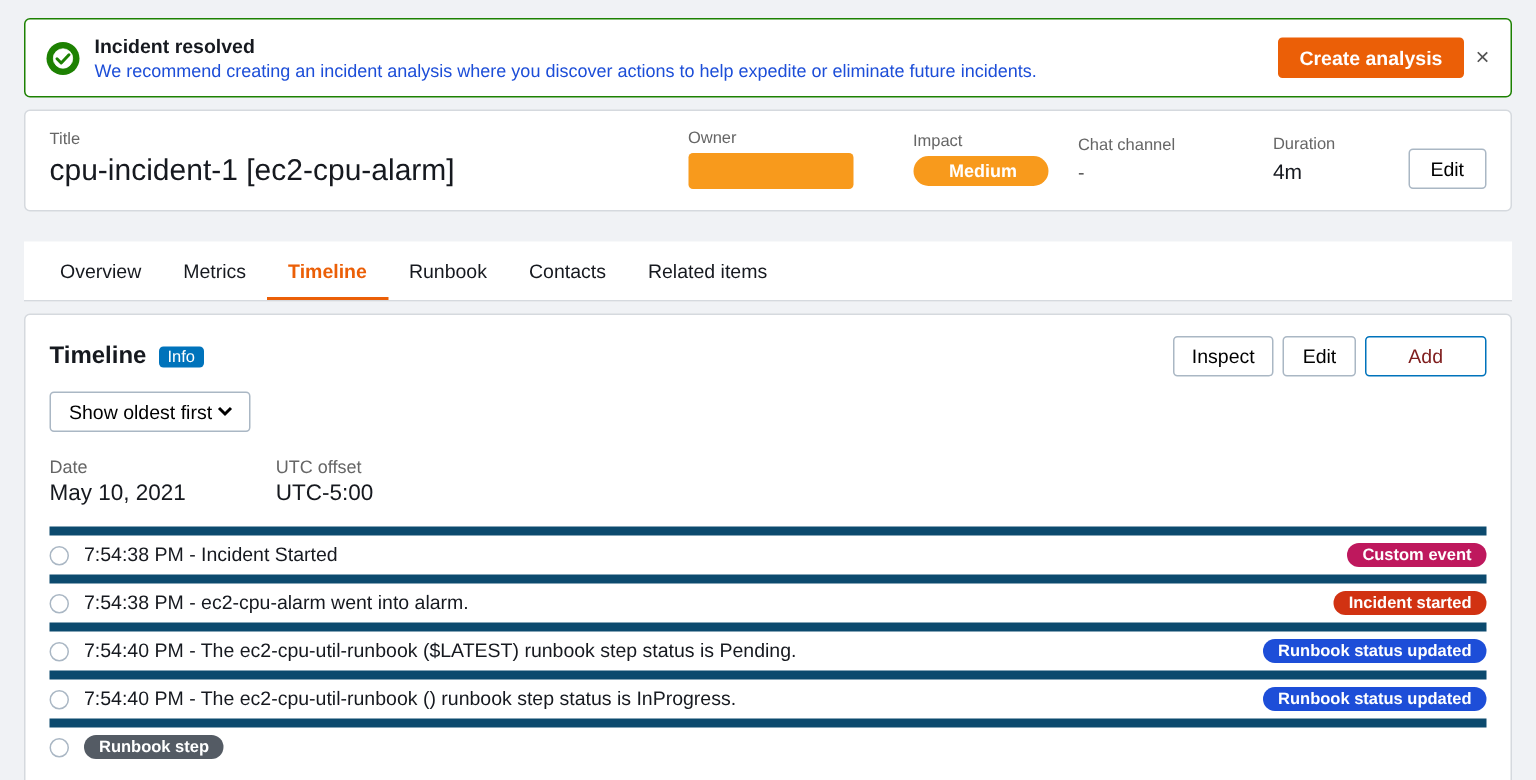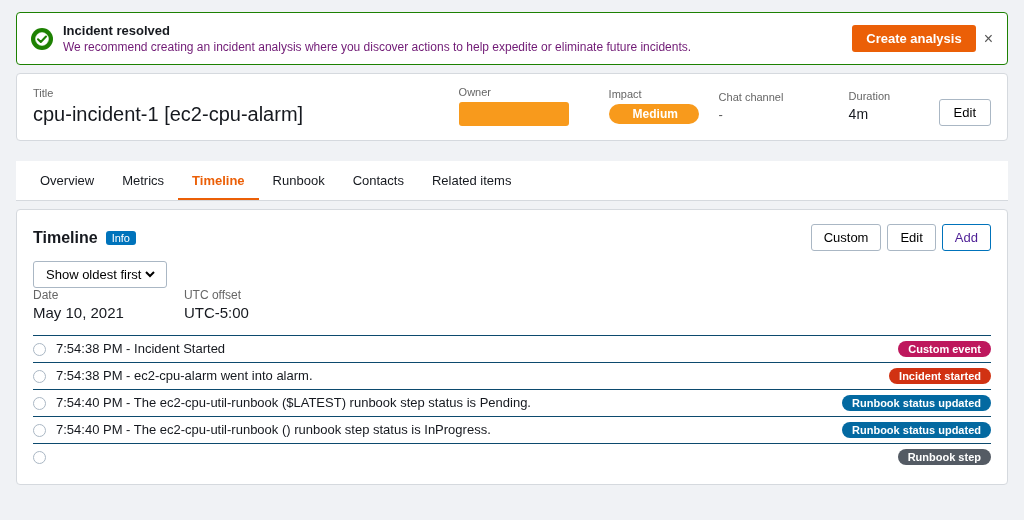--- a/index.html
+++ b/index.html
@@ -20,21 +20,21 @@
     .banner-icon {
       width: 22px; height: 22px;
       border-radius: 50%;
       background: #1d8102;
       display: flex; align-items: center; justify-content: center;
       flex-shrink: 0;
     }
     .banner-icon svg { width: 14px; height: 14px; }
     .banner-text { flex: 1; }
     .banner-text strong { font-size: 13px; font-weight: 700; text-align: right; }
-    .banner-text p { font-size: 12px; color: #701a75; margin-top: 2px; }
+    .banner-text p { font-size: 12px; color: #1d4ed8; margin-top: 2px; }
     .banner-actions { display: flex; align-items: center; gap: 8px; }
     .btn-create-analysis {
       background: #eb5f07;
       color: #fff;
       border: none;
       border-radius: 3px;
       padding: 6px 14px;
       font-size: 13px;
       font-weight: 600;
       cursor: pointer;
@@ -142,30 +142,31 @@
       border: 1px solid #aab7c4;
       border-radius: 3px;
       padding: 5px 12px;
       font-size: 13px;
       cursor: pointer;
     }
     .btn-add {
       background: #fff;
       border: 1px solid #0073bb;
       border-radius: 3px;
-      padding: 5px 12px;
-      font-size: 13px;
-      color: #4c1d95;
+      padding: 5px 28px;
+      font-size: 13px;
+      color: #7f1d1d;
       cursor: pointer;
       font-weight: 500;
     }
     .timeline-controls {
       display: flex;
       align-items: center;
       gap: 12px;
+      margin-bottom: 16px;
     }
     .select-wrap {
       display: flex;
       align-items: center;
       border: 1px solid #aab7c4;
       border-radius: 3px;
       padding: 4px 8px;
       background: #fff;
       cursor: pointer;
     }
@@ -201,44 +202,43 @@
       margin-bottom: 14px;
     }
     .date-field-label { font-size: 12px; color: #666; margin-bottom: 2px; }
     .date-value { font-size: 15px; font-weight: 500; }
 
     
     .event-row {
       display: flex;
       align-items: flex-start;
       padding: 5px 0;
-      border-top: 1px solid #0c4a6e;
+      border-top: 6px solid #0c4a6e;
       gap: 10px;
-      justify-content: space-between;
     }
     .event-dot {
       width: 13px; height: 13px;
       border-radius: 50%;
       border: 1.5px solid #aab7c4;
       background: #fff;
       margin-top: 2px;
       flex-shrink: 0;
     }
     .event-text { flex: 1; font-size: 13px; color: #16191f; }
     .event-badge {
       border-radius: 10px;
       padding: 2px 10px;
       font-size: 11px;
       font-weight: 600;
       color: #fff;
       white-space: nowrap;
     }
     .badge-custom { background: #be185d; }
     .badge-incident-started { background: #d13212; }
-    .badge-runbook-updated { background: #0369a1; }
+    .badge-runbook-updated { background: #1d4ed8; }
     .badge-runbook-step { background: #545b64; }
   </style>
 </head>
 <body>
 
 <div class="banner">
   <div class="banner-icon">
     <svg viewBox="0 0 14 14" fill="none" xmlns="http://www.w3.org/2000/svg">
       <circle cx="7" cy="7" r="6.5" fill="white" stroke="white" stroke-width="0.5"></circle>
       <path d="M3 7.2l2.8 2.8 5.2-5.5" stroke="#1d8102" stroke-width="2" stroke-linecap="round" stroke-linejoin="round"></path>
@@ -287,21 +287,21 @@
   <a class="tab">Runbook</a>
   <a class="tab">Contacts</a>
   <a class="tab">Related items</a>
 </div>
 
 <div class="timeline-section">
   <div class="timeline-header">
     <span class="timeline-title">Timeline</span>
     <span class="badge-info">Info</span>
     <div class="timeline-actions">
-      <button class="btn-action">Custom</button>
+      <button class="btn-action">Inspect</button>
       <button class="btn-action">Edit</button>
       <button class="btn-add">Add</button>
     </div>
   </div>
   <div class="timeline-controls">
     <div class="select-wrap">
       <select>
         <option>Show oldest first</option>
       </select>
     </div>

